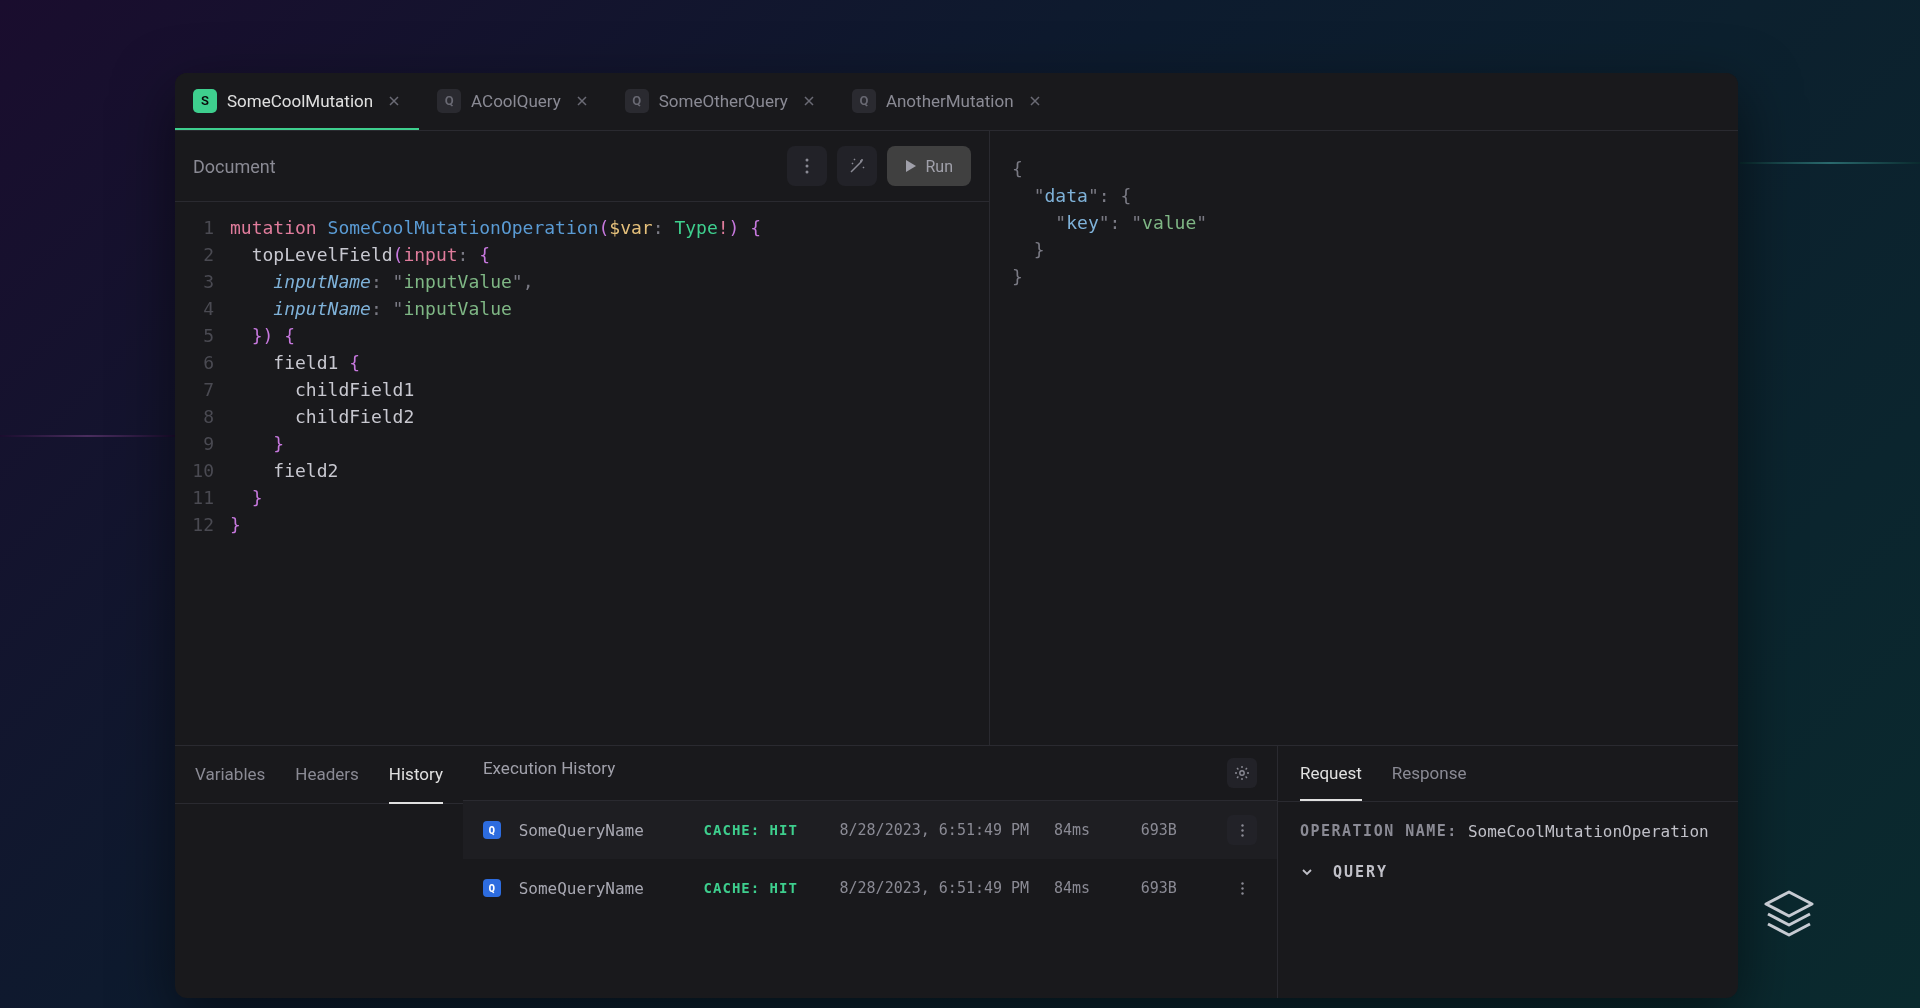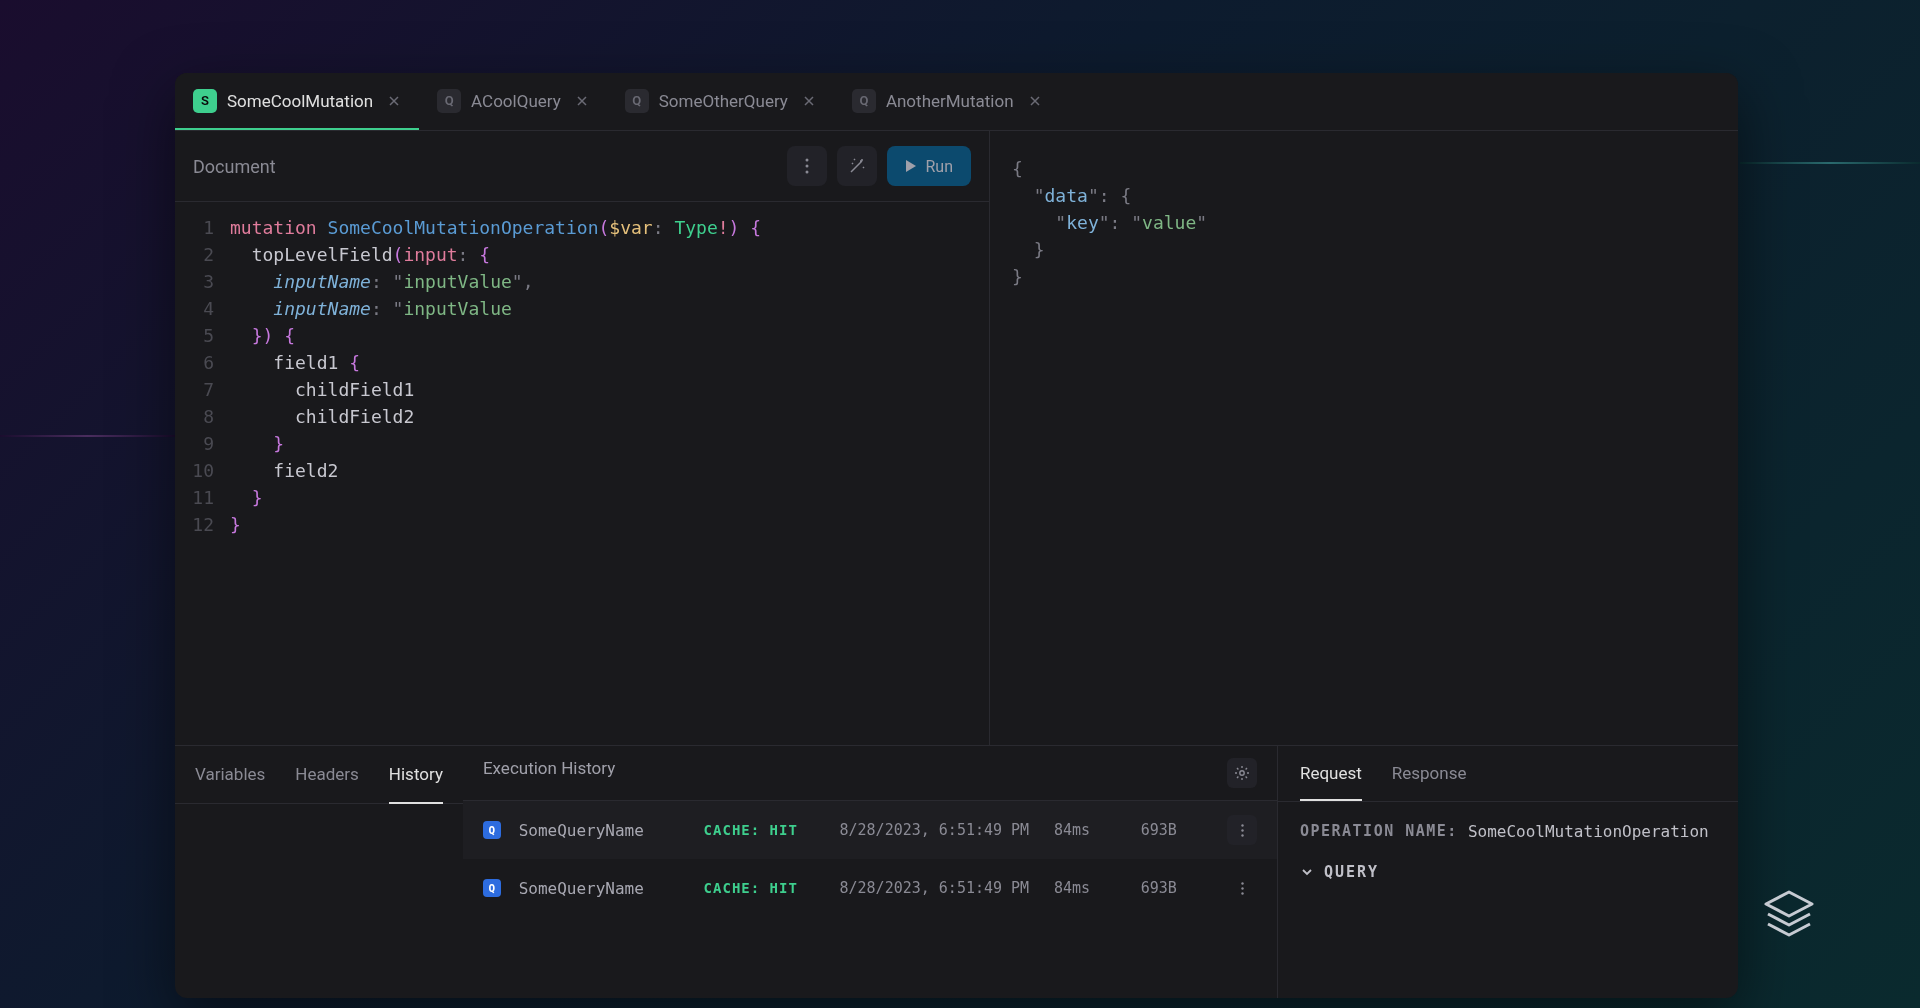--- a/index.html
+++ b/index.html
@@ -67,21 +67,21 @@
 }
 .toolbar-left { font-size: 18px; color: #8a8a94; }
 .toolbar-right { display:flex; gap:10px; align-items:center; }
 .icon-btn {
   width:40px; height:40px; border-radius:8px; background:#222228;
   display:flex; align-items:center; justify-content:center; cursor:pointer;
   color:#8a8a94;
 }
 .icon-btn.small { width:30px; height:30px; border-radius:6px; }
 .run-btn {
-  height:40px; padding:0 18px; border-radius:8px; background:#0c4a6e;
+  height:40px; padding:0 18px; border-radius:8px; background:#404040;
   display:flex; align-items:center; gap:8px; color:#a0a0aa; cursor:pointer;
   font-size:16px;
 }
 
 .split {
   display:flex; flex:1; min-height:0;
 }
 .editor-pane { width: 815px; border-right:1px solid #2a2a30; display:flex; flex-direction:column; }
 .editor-area { flex:1; overflow:auto; padding:12px 0; border-top:1px solid #2a2a30;}
 .code-line { display:flex; font-size:18px; line-height:27px; }
@@ -134,21 +134,21 @@
 .history-size { width:70px; }
 
 .detail-pane { flex:1; display:flex; flex-direction:column; }
 .detail-tabs { display:flex; gap:30px; padding:0 22px; height:56px; align-items:center; border-bottom:1px solid #2a2a30; }
 .detail-tab { color:#8a8a94; cursor:pointer; font-size:17px; padding:16px 0; border-bottom:2px solid transparent; }
 .detail-tab.active { color:#e0e0e0; border-bottom-color:#e0e0e0; }
 .detail-body { padding:20px 22px; font-size:16px; }
 .op-row { display:flex; gap:10px; margin-bottom:22px; }
 .op-label { color:#8a8a94; letter-spacing:1.5px; font-size:15px; font-weight:600; }
 .op-val { color:#c0c0c8; }
-.query-row { display:flex; align-items:center; gap:10px; color:#c0c0c8; letter-spacing:2px; font-size:15px; font-weight:600; cursor:pointer; }
+.query-row { display:flex; align-items:center; gap:19px; color:#c0c0c8; letter-spacing:2px; font-size:15px; font-weight:600; cursor:pointer; }
 .chevron { display:inline-flex; }
 
 .logo {
   position:absolute; right:100px; bottom:60px; width:62px; height:62px;
   color:#e8e8f0; opacity:0.85;
 }
 .edge-line-l { position:absolute; left:0; top:435px; width:175px; height:2px;
   background:linear-gradient(90deg, #1a0d2e, #4a2d5e, #1a0d2e); }
 .edge-line-r { position:absolute; right:0; top:162px; width:180px; height:2px;
   background:linear-gradient(90deg, #0a2a2e, #2a6a6e, #0a2a2e); }

